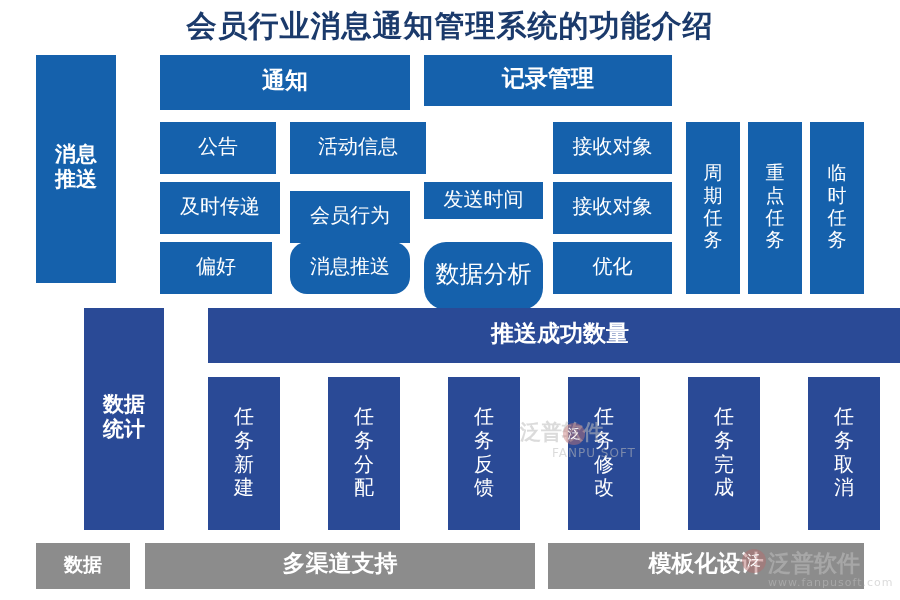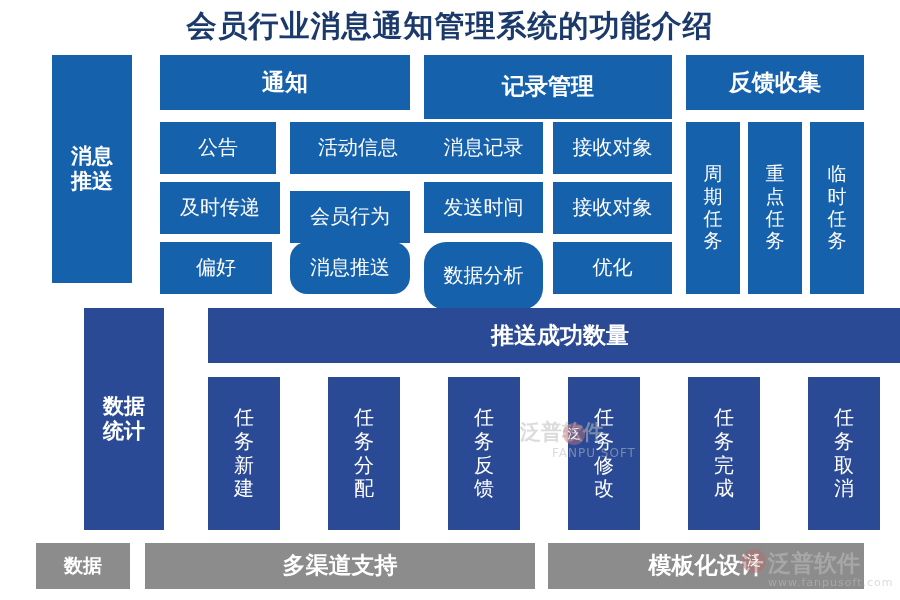--- a/index.html
+++ b/index.html
@@ -32,21 +32,21 @@
     font-family: "DejaVu Sans", "Liberation Sans", sans-serif;
   }
   .box {
     position: absolute;
     box-sizing: border-box;
     display: flex;
     align-items: center;
     justify-content: center;
     text-align: left;
     color: #ffffff;
-    font-family: Liberation Serif, serif;
+    font-family: Liberation Mono, monospace;
     line-height: 1.18;
     overflow: hidden;
   }
   .blue { background: #1561ac; }
   .navy { background: #2a4a96; margin-left: 48px; }
   .gray { background: #8c8c8c; }
   .wm {
     position: absolute;
     color: rgba(190,190,190,0.55);
     font-family: "DejaVu Sans", "Liberation Sans", sans-serif;
@@ -87,47 +87,45 @@
     font-family: "DejaVu Sans", sans-serif;
   }
 </style>
 </head>
 <body>
 
 <div class="page">
 
   <div class="title">会员行业消息通知管理系统的功能介绍</div>
 
-  <div class="box blue" style="left:52px; top:55px; width:80px; height:228px; font-size:21px; font-weight:bold;">
+  <div class="box blue" style="left:36px; top:55px; width:80px; height:228px; font-size:21px; font-weight:bold;">
     <span>消息<br>推送</span>
   </div>
 
   <div class="box blue" style="left:160px; top:55px; width:250px; height:55px; font-size:23px; font-weight:bold;">通知</div>
 
   <div class="box blue" style="left:160px; top:122px; width:116px; height:52px; font-size:20px;">公告</div>
   <div class="box blue" style="left:290px; top:122px; width:136px; height:52px; font-size:20px;">活动信息</div>
 
   <div class="box blue" style="left:160px; top:182px; width:120px; height:52px; font-size:20px;">及时传递</div>
   <div class="box blue" style="left:290px; top:191px; width:120px; height:52px; font-size:20px;">会员行为</div>
 
   <div class="box blue" style="left:160px; top:242px; width:112px; height:52px; font-size:20px;">偏好</div>
   <div class="box blue" style="left:290px; top:242px; width:120px; height:52px; font-size:20px;border-radius:17px;">消息推送</div>
 
-  <div class="box blue" style="left:424px; top:55px; width:248px; height:64px; font-size:23px; font-weight:bold;">记录管理</div>
+  <div class="box blue" style="left:424px; top:55px; width:248px; height:51px; font-size:23px; font-weight:bold;">记录管理</div>
 
-  <div class="box blue" style="left:424px; top:122px; width:119px; height:52px; font-size:20px;">消息记录</div>
   <div class="box blue" style="left:553px; top:122px; width:119px; height:52px; font-size:20px;">接收对象</div>
 
-  <div class="box blue" style="left:424px; top:182px; width:119px; height:51px; font-size:20px;">发送时间</div>
+  <div class="box blue" style="left:424px; top:182px; width:119px; height:37px; font-size:20px;">发送时间</div>
   <div class="box blue" style="left:553px; top:182px; width:119px; height:52px; font-size:20px;">接收对象</div>
 
-  <div class="box blue" style="left:424px; top:242px; width:119px; height:68px; font-size:20px;border-radius:22px;">数据分析</div>
+  <div class="box blue" style="left:424px; top:242px; width:119px; height:68px; font-size:24px;border-radius:22px;">数据分析</div>
   <div class="box blue" style="left:553px; top:242px; width:119px; height:52px; font-size:20px;">优化</div>
 
-  <div class="box blue" style="left:686px; top:55px; width:178px; height:55px; font-size:23px; font-weight:bold;">反馈收集</div>
 
   <div class="box blue" style="left:686px; top:122px; width:54px; height:172px; font-size:19px;">
     <span>周<br>期<br>任<br>务</span>
   </div>
   <div class="box blue" style="left:748px; top:122px; width:54px; height:172px; font-size:19px;">
     <span>重<br>点<br>任<br>务</span>
   </div>
   <div class="box blue" style="left:810px; top:122px; width:54px; height:172px; font-size:19px;">
     <span>临<br>时<br>任<br>务</span>
   </div>

